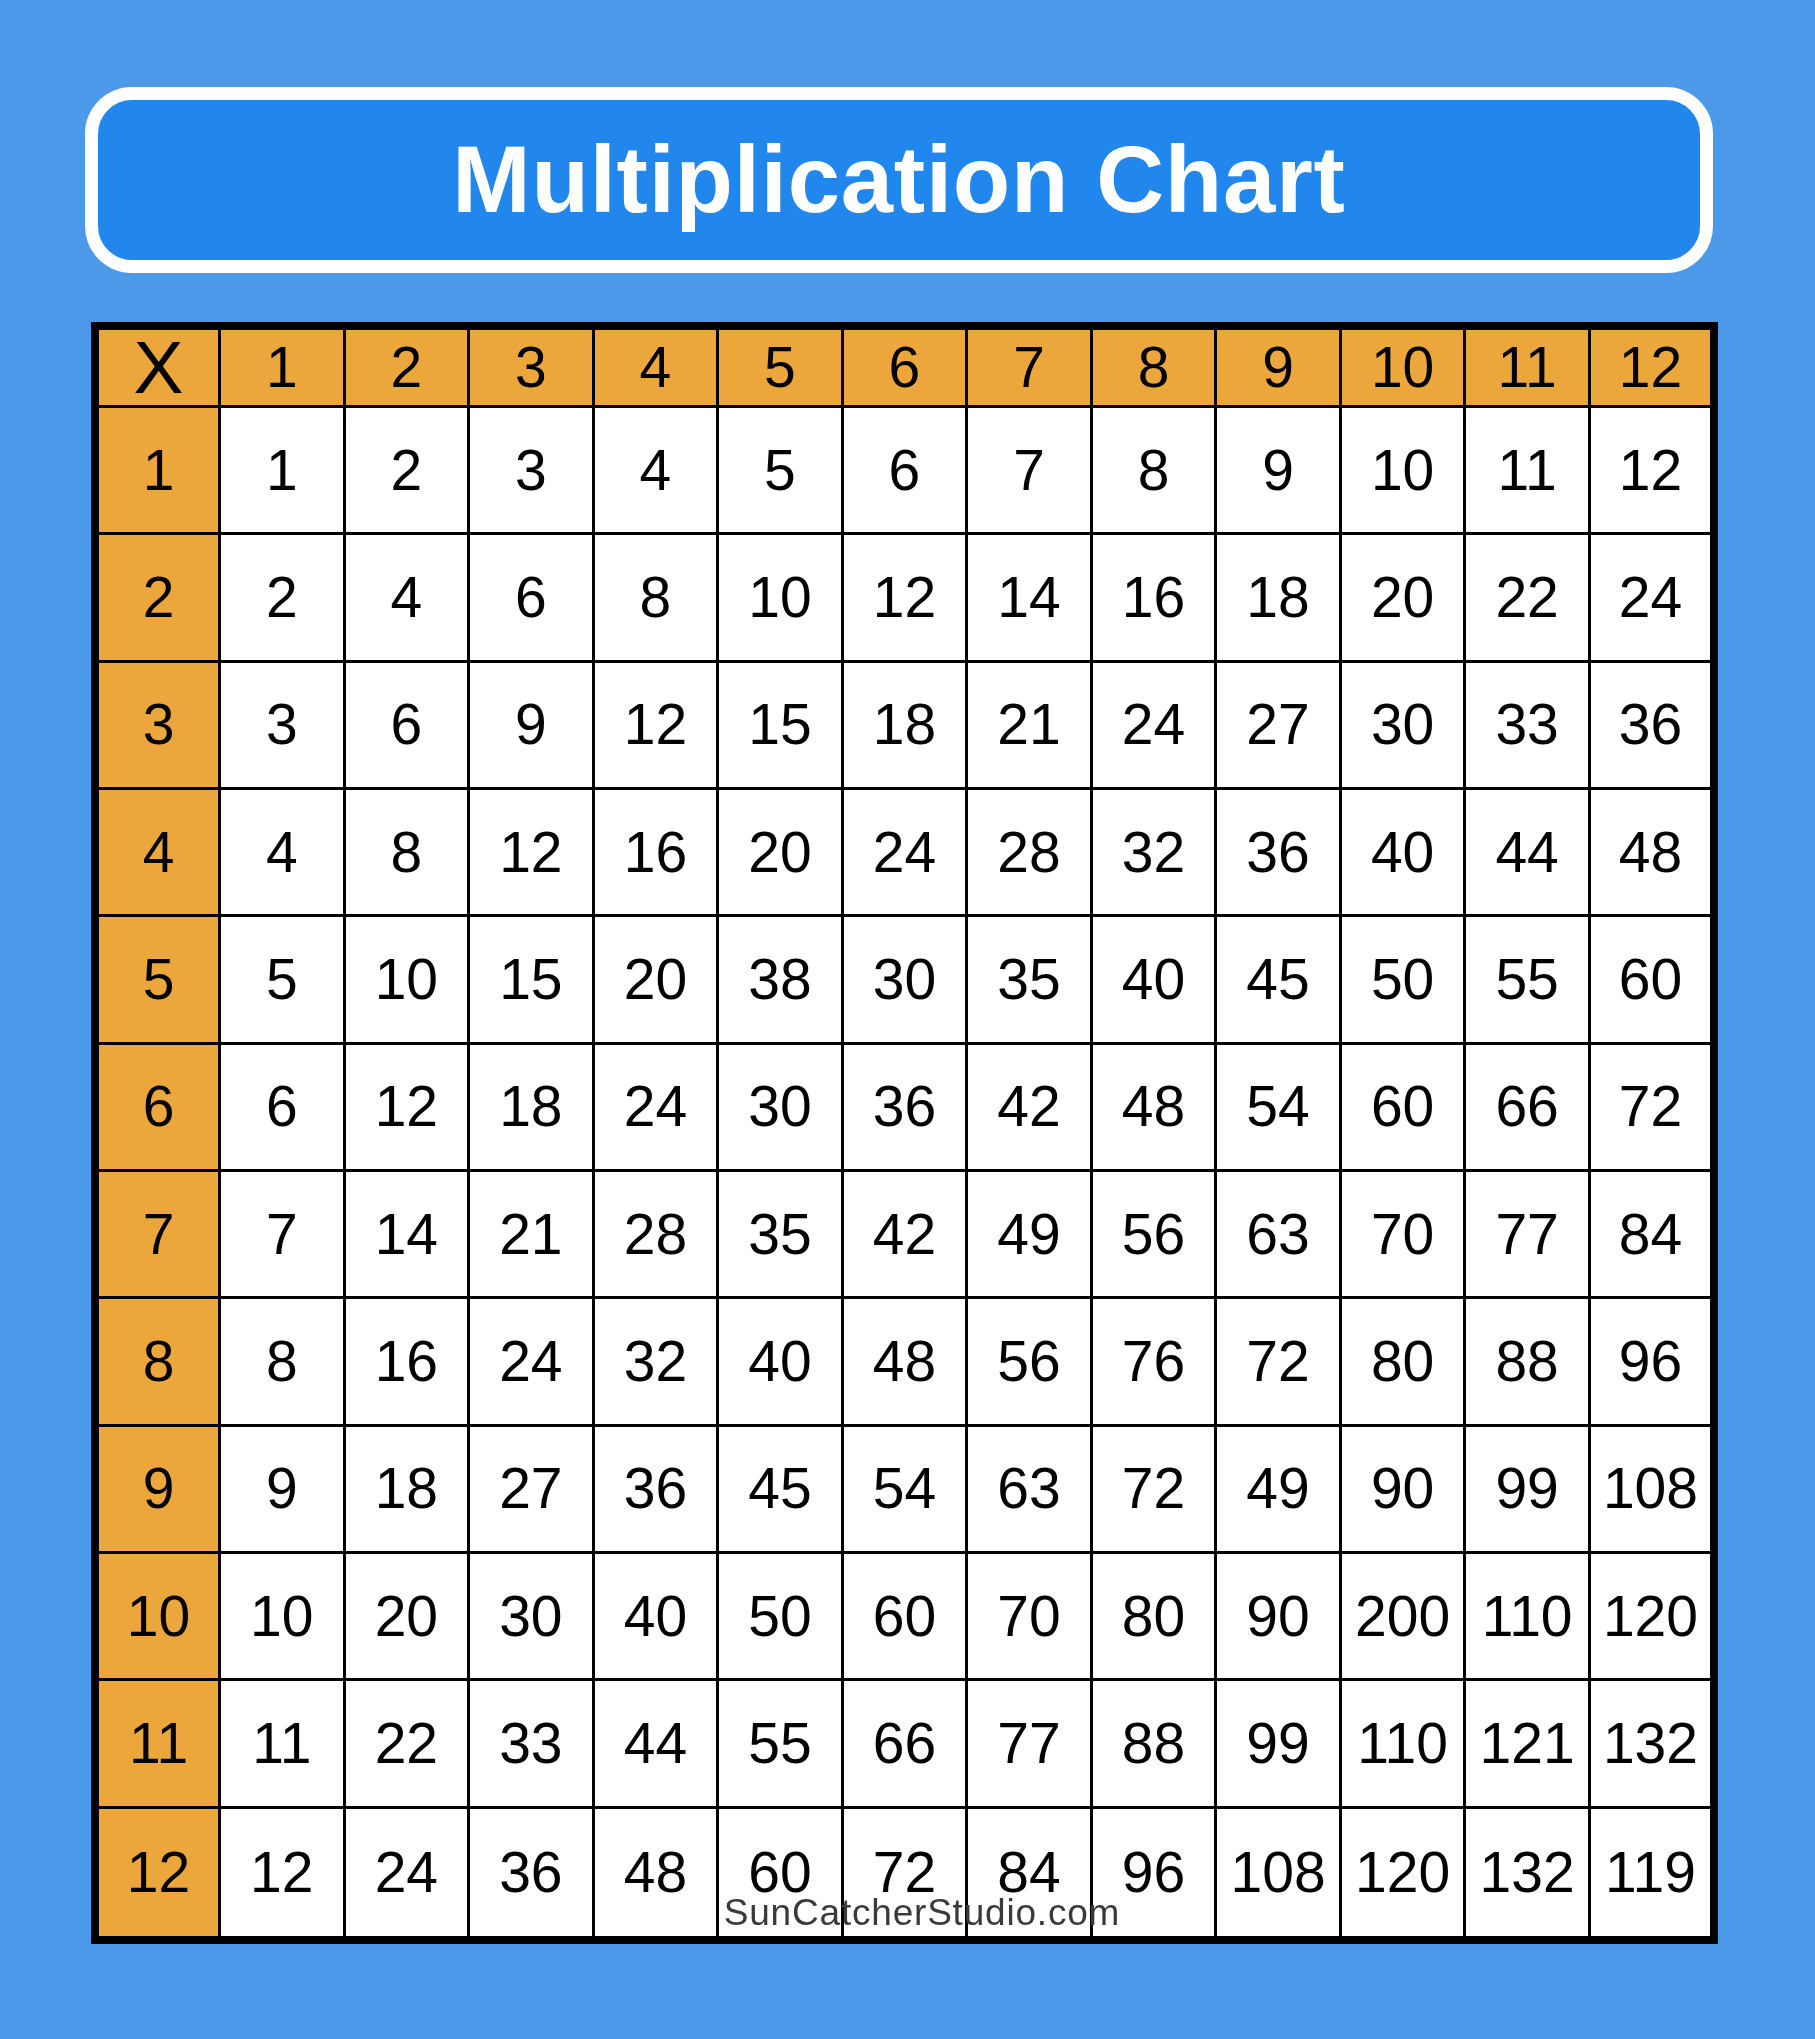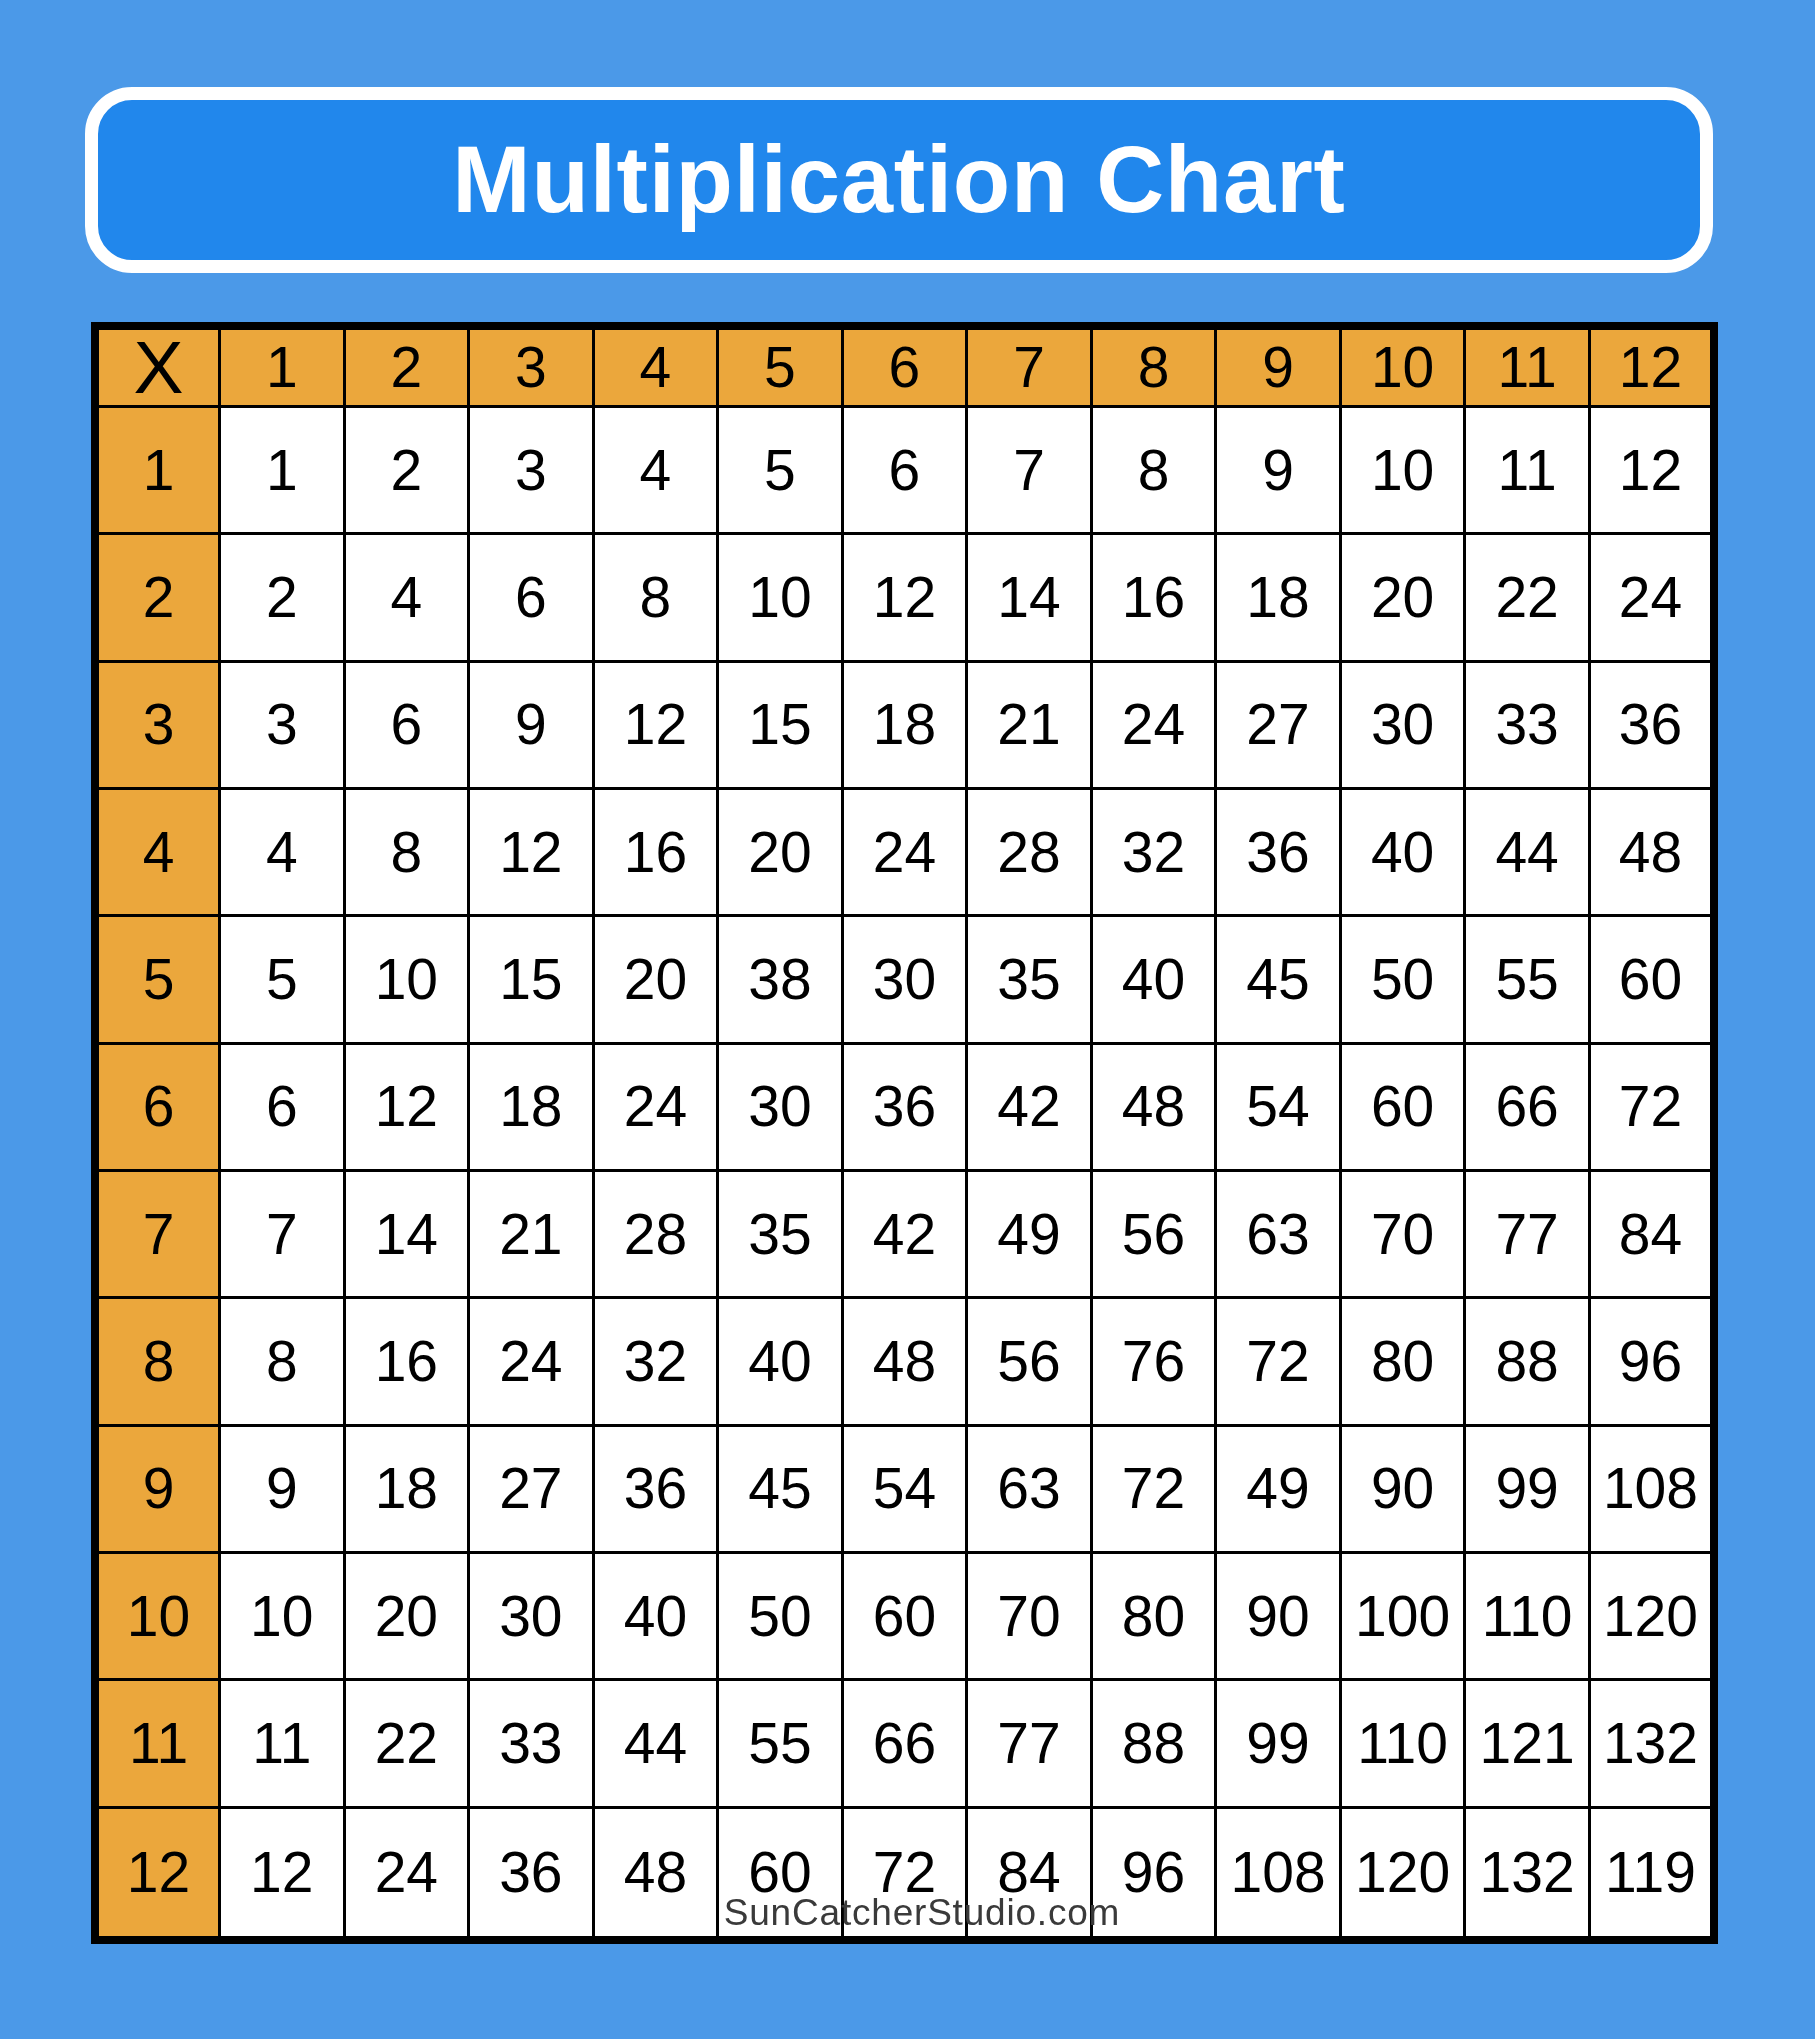--- a/index.html
+++ b/index.html
@@ -247,21 +247,21 @@
           <th>10</th>
           <td>10</td>
           <td>20</td>
           <td>30</td>
           <td>40</td>
           <td>50</td>
           <td>60</td>
           <td>70</td>
           <td>80</td>
           <td>90</td>
-          <td>100</td>
+          <td>200</td>
           <td>110</td>
           <td>120</td>
         </tr>
         <tr>
           <th>11</th>
           <td>11</td>
           <td>22</td>
           <td>33</td>
           <td>44</td>
           <td>55</td>

